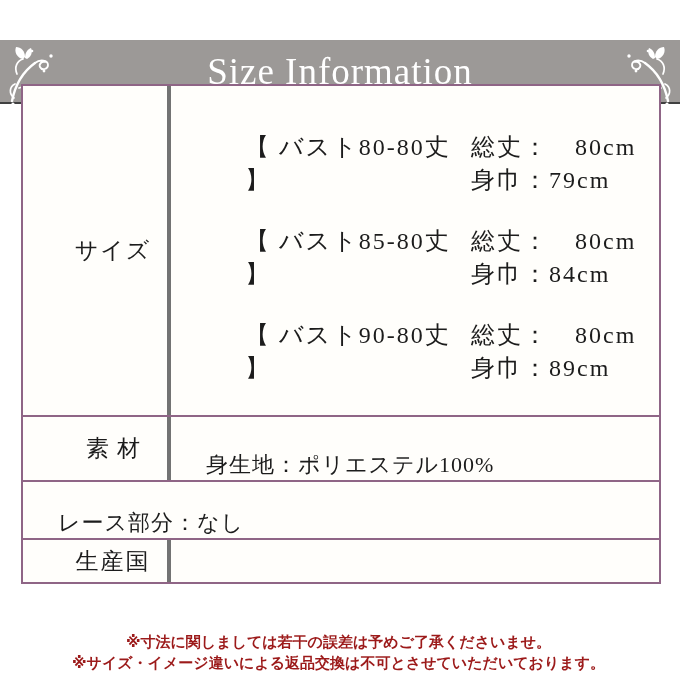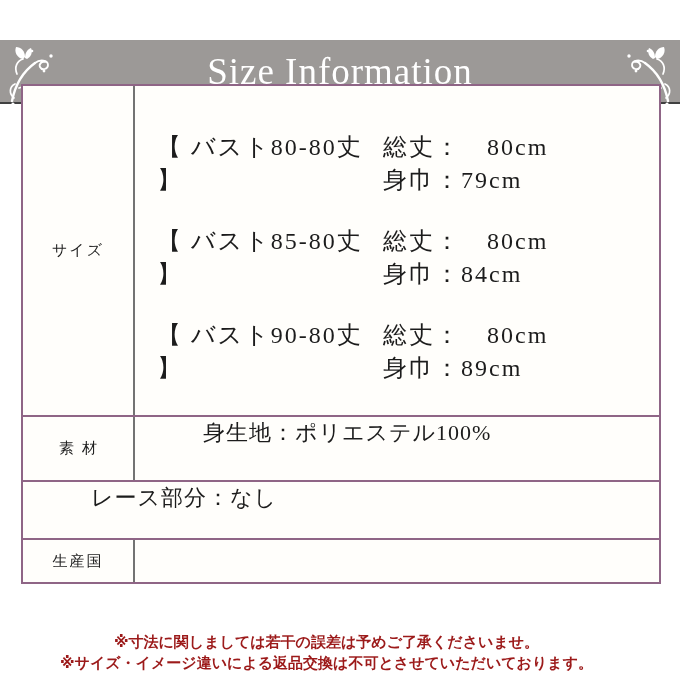--- a/index.html
+++ b/index.html
@@ -21,49 +21,49 @@
   .flourish.left{left:4px;}
   .flourish.right{right:4px;transform:scaleX(-1);}
   
   .size-table{
     position:absolute;left:21px;top:84px;width:640px;
     border:2px solid #8f6586;background:#fffefb;box-sizing:border-box;
   }
   .trow{display:flex;border-bottom:2px solid #8f6586;box-sizing:border-box;}
   .trow.last{border-bottom:none;}
   .th{
-    width:112px;min-width:112px;border-right:2px solid #737373;
+    width:112px;min-width:112px;border-right:4px solid #737373;
     display:flex;align-items:center;justify-content:center;
-    font-size:15px;letter-spacing:2px;box-sizing:border-box;
+    font-size:23px;letter-spacing:2px;box-sizing:border-box;margin-left:36px;
   }
   .th.wide-space{letter-spacing:8px;text-indent:8px;}
   .td{flex:1;box-sizing:border-box;}
   .row-size{height:331px;}
   .row-material{height:65px;}
   .row-spec{height:58px;}
   .row-country{height:42px;}
   
-  .td-sizes{padding:45px 0 0 22px;}
+  .td-sizes{padding:45px 0 0 74px;}
   .size-entry{
     display:flex;font-size:24px;line-height:33px;letter-spacing:2px;
     margin-bottom:28px;
   }
   .size-bracket{width:226px;min-width:226px;}
   .size-meas div{white-space:pre;}
   
   .td-lines{
-    display:flex;flex-direction:column;justify-content:flex-start;
-    padding-left:68px;font-size:22px;line-height:31px;letter-spacing:1px;
+    display:flex;flex-direction:column;justify-content:flex-end;
+    padding-left:35px;font-size:22px;line-height:31px;letter-spacing:1px;
   }
   .td-lines div{white-space:pre;}
   
   .notes{
     position:absolute;top:631px;left:0;width:653px;text-align:center;
     font-family:"Liberation Sans","DejaVu Sans",sans-serif;
-    font-weight:bold;font-size:15px;line-height:21px;color:#9c1a1a;
+    font-weight:bold;font-size:15px;line-height:21px;color:#9c1a1a;padding-left:12px;
   }
 </style>
 </head>
 <body>
 
 <div class="header">
   <svg class="flourish left" viewBox="0 0 64 64" fill="none" stroke="#ffffff" stroke-linecap="round">
     <path d="M8 58 C11 43 17 30 31 20" stroke-width="2.4"></path>
     <path d="M31 20 c5 -4 13 -3 13 2 c0 4 -6 6 -8 2 c-1.5 -3 2 -6 5 -5" stroke-width="1.8"></path>
     <path d="M15 45 c7 -3 15 -1 18 4 c2.5 4 -2 8 -5 5.5 c-2 -2 -0.5 -5 2.5 -5" stroke-width="1.7"></path>

